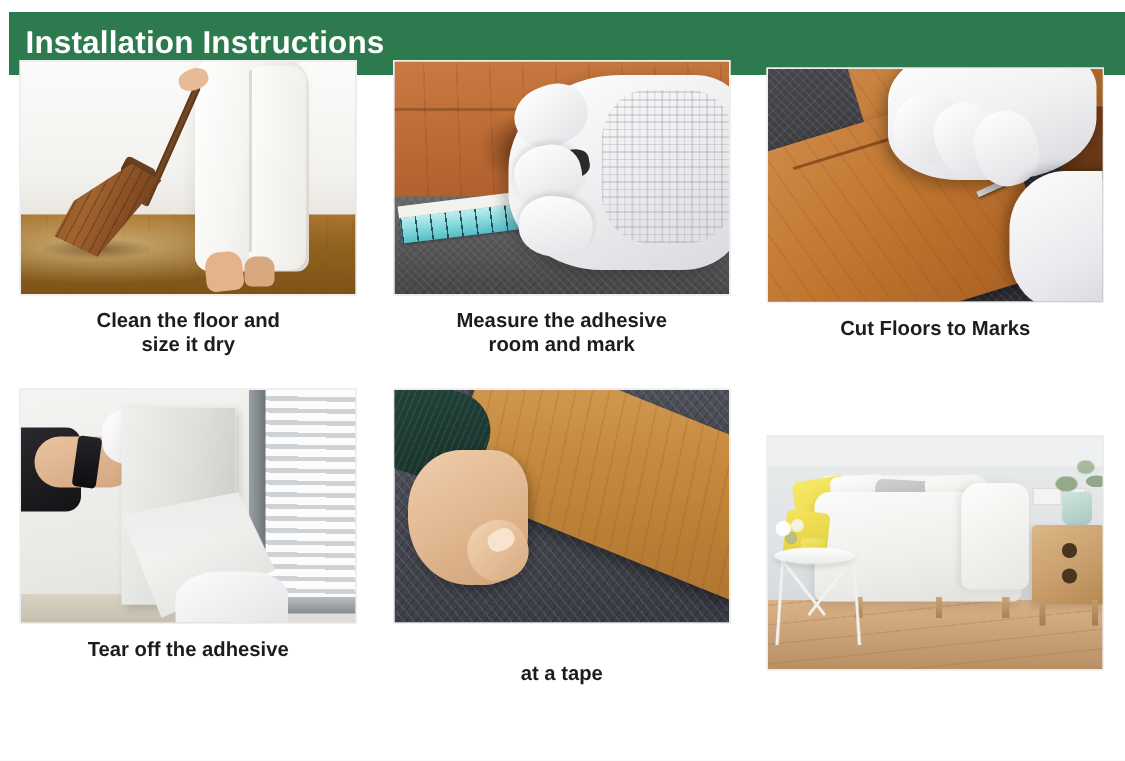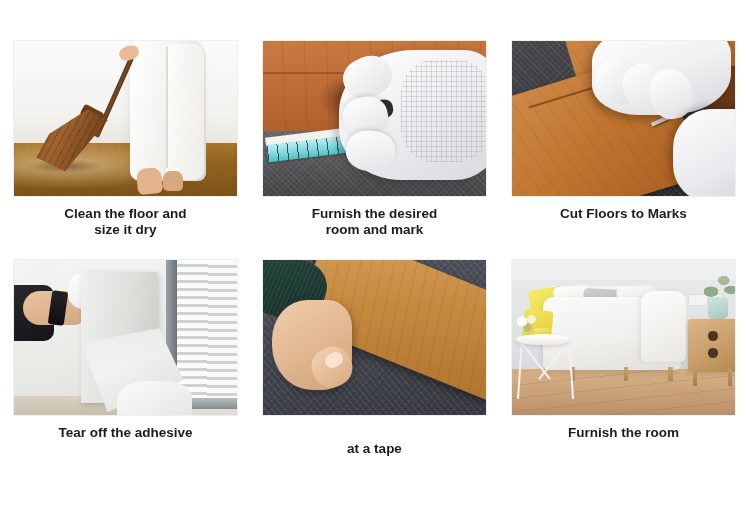--- a/index.html
+++ b/index.html
@@ -59,21 +59,21 @@
     height: 219px;
     padding-left: 13px;
     box-sizing: border-box;
   }
   .cell {
     width: 225px;
     margin-right: 24px;
     display: flex;
     flex-direction: column;
   }
-  .cell:last-child { margin-right: 0; }
+  .cell:last-child { margin-right: 0; justify-content: center; }
 
   .photo {
     position: relative;
     width: 225px;
     height: 157px;
     overflow: hidden;
     background: #ddd;
     border: 1px solid #efefef;
     box-sizing: border-box;
   }
@@ -519,20 +519,23 @@
       radial-gradient(circle at 30% 40%, rgba(255,255,255,.95) 0 22%, rgba(0,0,0,0) 23%),
       radial-gradient(circle at 65% 30%, rgba(245,245,240,.9) 0 18%, rgba(0,0,0,0) 19%),
       radial-gradient(circle at 50% 70%, rgba(160,180,150,.7) 0 20%, rgba(0,0,0,0) 21%);
   }
 </style>
 </head>
 <body>
 
 <div class="page">
 
+  <div class="header-bar">
+    <div class="header-title">Installation Instructions</div>
+  </div>
 
   <div class="grid">
 
     <div class="row">
 
       <div class="cell">
         <div class="photo">
           <div class="p1-wall"></div>
           <div class="p1-floor"></div>
           <div class="p1-floorshine"></div>
@@ -567,21 +570,21 @@
           <div class="p2-shadow"></div>
           <div class="p2-glove"></div>
           <div class="p2-glove-tex"></div>
           <div class="p2-finger p2-fingerA"></div>
           <div class="p2-pencil"></div>
           <div class="p2-finger p2-fingerB"></div>
           <div class="p2-finger p2-fingerC"></div>
         </div>
         <div class="caption">
           <div>
-            <span>Furnish the desired</span><br>
+            <span>Measure the adhesive</span><br>
             <span>room and mark</span>
           </div>
         </div>
       </div>
 
       <div class="cell">
         <div class="photo">
           <div class="p3-carpet"></div>
           <div class="p3-plankB"></div>
           <div class="p3-plankA"></div>
@@ -671,21 +674,16 @@
           <div class="p6-leg p6-legA"></div>
           <div class="p6-leg p6-legB"></div>
           <div class="p6-leg p6-legC"></div>
           <div class="p6-flowers"></div>
           <div class="p6-table-legs"></div>
           <div class="p6-table-x1"></div>
           <div class="p6-table-x2"></div>
           <div class="p6-cup"></div>
           <div class="p6-table"></div>
         </div>
-        <div class="caption single">
-          <div>
-            <span>Furnish the room</span>
-          </div>
-        </div>
       </div>
     </div>
   </div>
 </div>
 
 </body></html>

